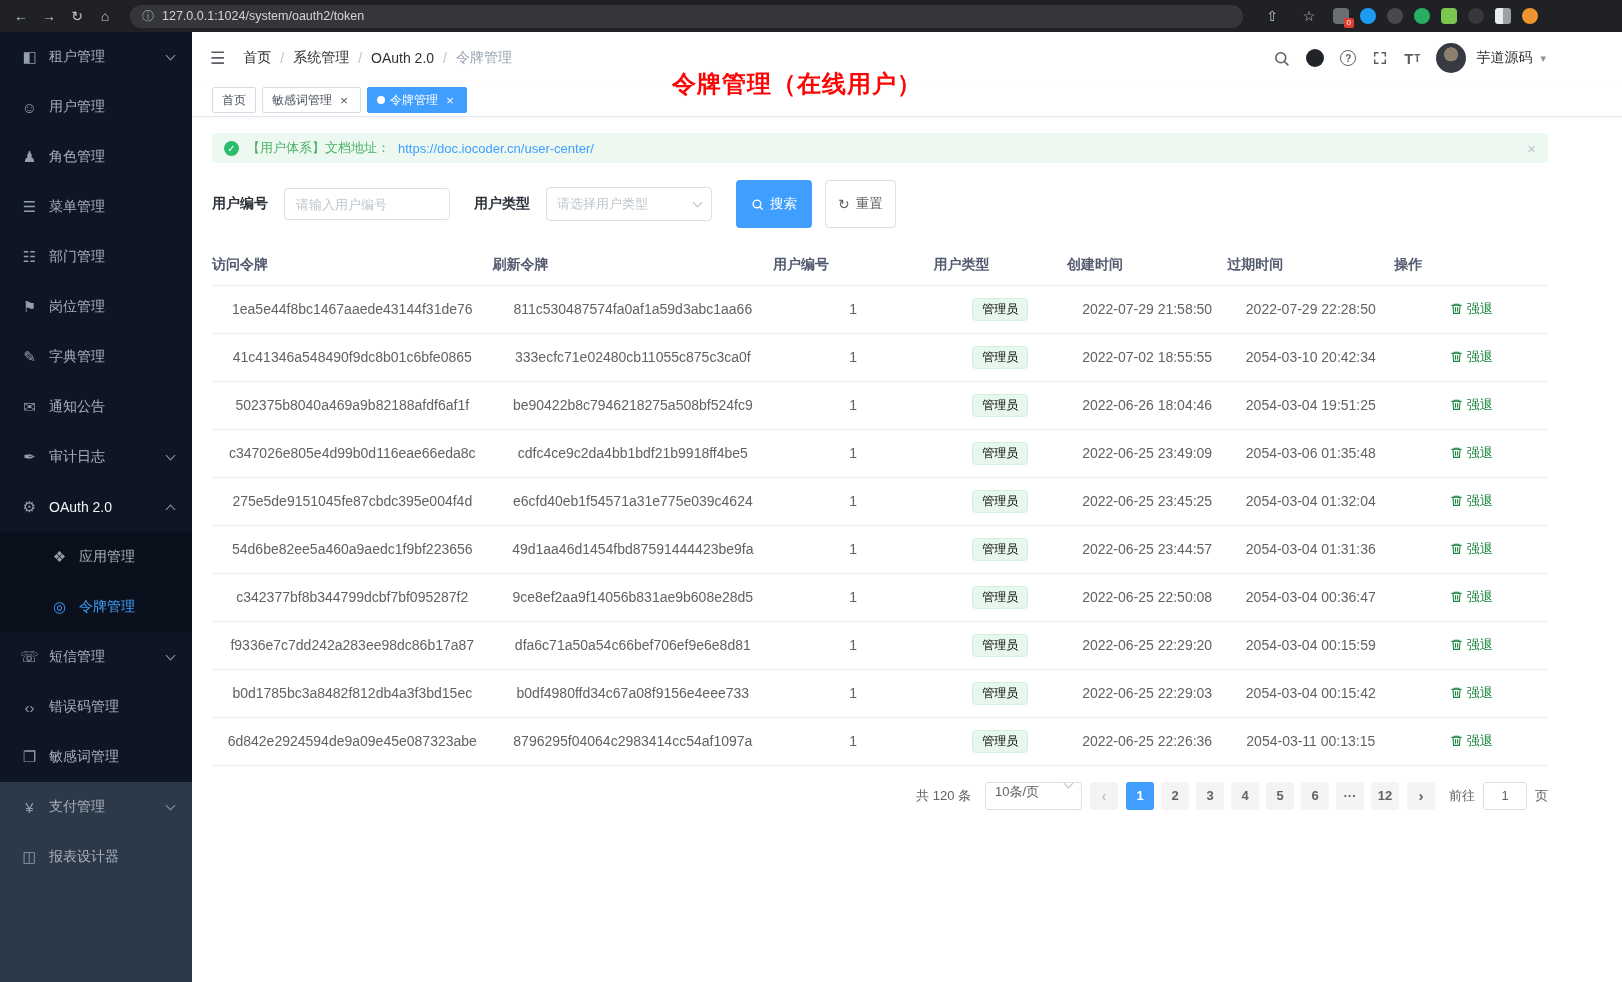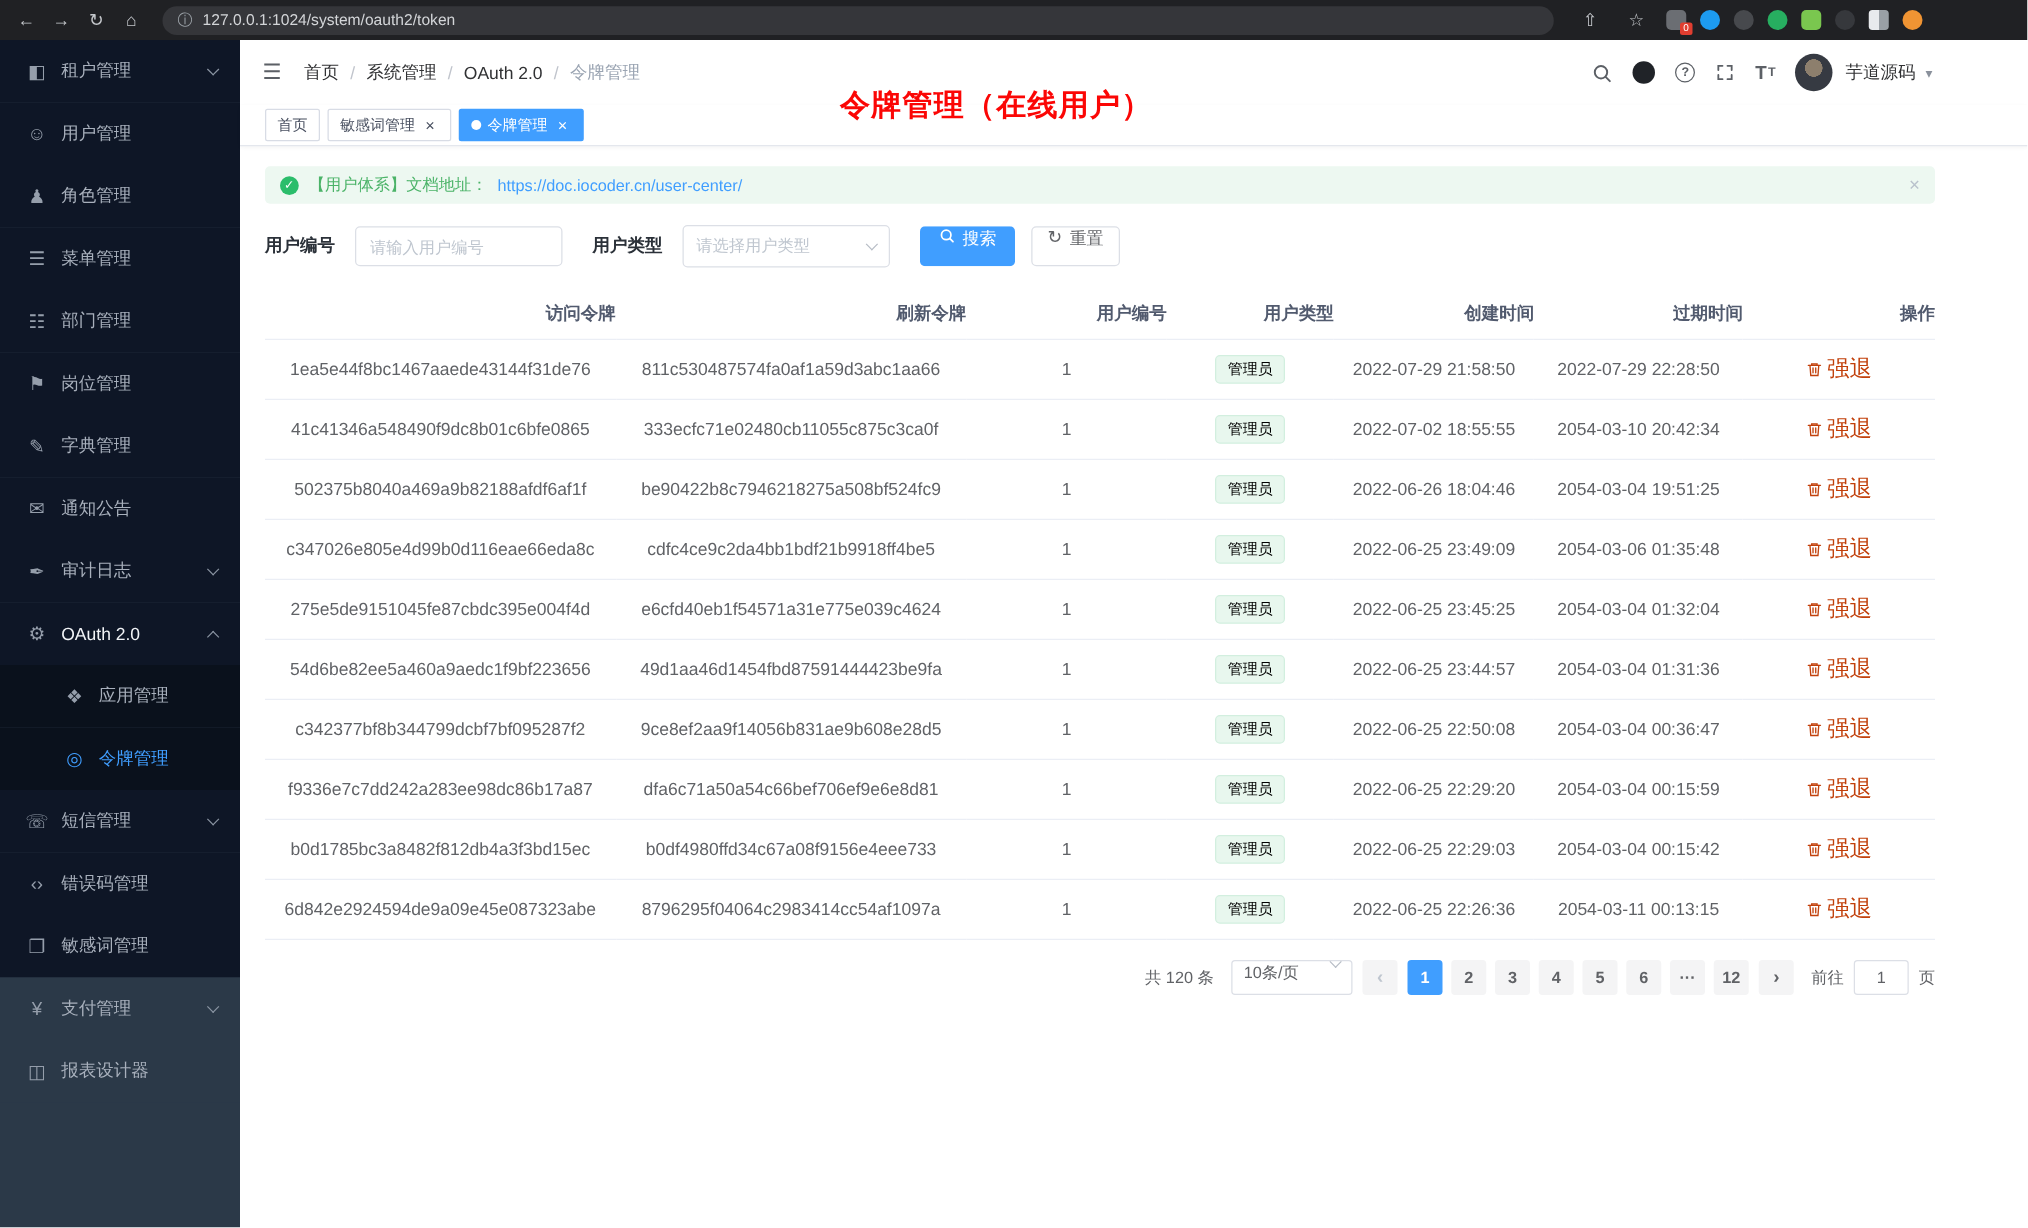--- a/index.html
+++ b/index.html
@@ -79,30 +79,30 @@
 .alert-link{font-size:13px;color:#409eff;cursor:pointer;text-decoration:none}
 .alert-close{margin-left:auto;color:#b9c2cc;font-size:15px;cursor:pointer}
 
 .filter{margin-top:17px;display:flex;align-items:center;font-size:14px}
 .f-label{font-weight:700;color:#2b3139;margin-right:16px;white-space:nowrap}
 .inp{width:166px;height:32px;border:1px solid #dcdfe6;border-radius:4px;padding:0 11px;font-size:13px;color:#606266;outline:none;margin-right:24px;font-family:inherit}
 .inp::placeholder{color:#bfc6cf}
 .select{width:166px;height:32px;border:1px solid #dcdfe6;border-radius:4px;display:flex;align-items:center;justify-content:space-between;padding:16px 10px;margin-right:24px;cursor:pointer;background:#fff}
 .select .ph{font-size:13px;color:#bfc6cf}
 .sel-caret{width:7px;height:7px;border-right:1.3px solid #b6bcc5;border-bottom:1.3px solid #b6bcc5;transform:rotate(45deg);margin-top:-3px;flex:0 0 auto}
-.btn{height:32px;border-radius:4px;display:inline-flex;gap:6px;font-size:13.5px;cursor:pointer;border:1px solid transparent;padding:0 14px;font-family:inherit;background:#fff}
+.btn{height:48px;border-radius:4px;display:inline-flex;align-items:center;gap:6px;font-size:13.5px;cursor:pointer;border:1px solid transparent;padding:0 14px;font-family:inherit;background:#fff}
 .btn.primary{background:#409eff;color:#fff}
 .btn.plain{border-color:#dcdfe6;color:#606266;margin-left:13px;padding:0 12px}
 .btn .r-ic{font-size:14px;line-height:1}
 
 .tbl{width:100%;border-collapse:collapse;margin-top:18px;table-layout:fixed}
-.tbl th{height:39px;font-size:14px;font-weight:700;color:#515a6e;border-bottom:1px solid #ebeef5;text-align:right;background:#fff}
+.tbl th{height:39px;font-size:14px;font-weight:700;color:#515a6e;border-bottom:1px solid #ebeef5;text-align:left;background:#fff}
 .tbl td{height:48px;font-size:14px;color:#606266;border-bottom:1px solid #ebeef5;text-align:center;white-space:nowrap;overflow:hidden}
 .tag{display:inline-block;padding:2px 9px;font-size:12px;color:#000000;background:#e8f7ee;border:1px solid #d2efdf;border-radius:4px}
-.act{display:inline-flex;align-items:center;gap:4px;color:#c2410c;font-size:18px;cursor:pointer;text-decoration:none}
+.act{display:inline-flex;align-items:center;gap:4px;color:#15803d;font-size:13px;cursor:pointer;text-decoration:none}
 
 .pagination{display:flex;align-items:center;justify-content:flex-end;gap:8px;margin-top:16px;font-size:13px;color:#606266}
 .pg-total{margin-right:6px}
 .pg-size{width:97px;height:28px;border:1px solid #dcdfe6;border-radius:3px;display:flex;justify-content:space-between;padding:0 9px;cursor:pointer}
 .pg-btn{min-width:28px;height:28px;border:none;border-radius:3px;background:#f4f4f5;color:#606266;font-size:13px;font-weight:700;cursor:pointer;font-family:inherit;display:inline-flex;align-items:center;justify-content:center}
 .pg-prev{color:#bfc6cf;font-size:15px}
 .pg-next{font-size:15px}
 #pages{display:inline-flex;gap:7px}
 .pg-num.active{background:#409eff;color:#fff}
 .pg-goto-label{margin-left:6px}

